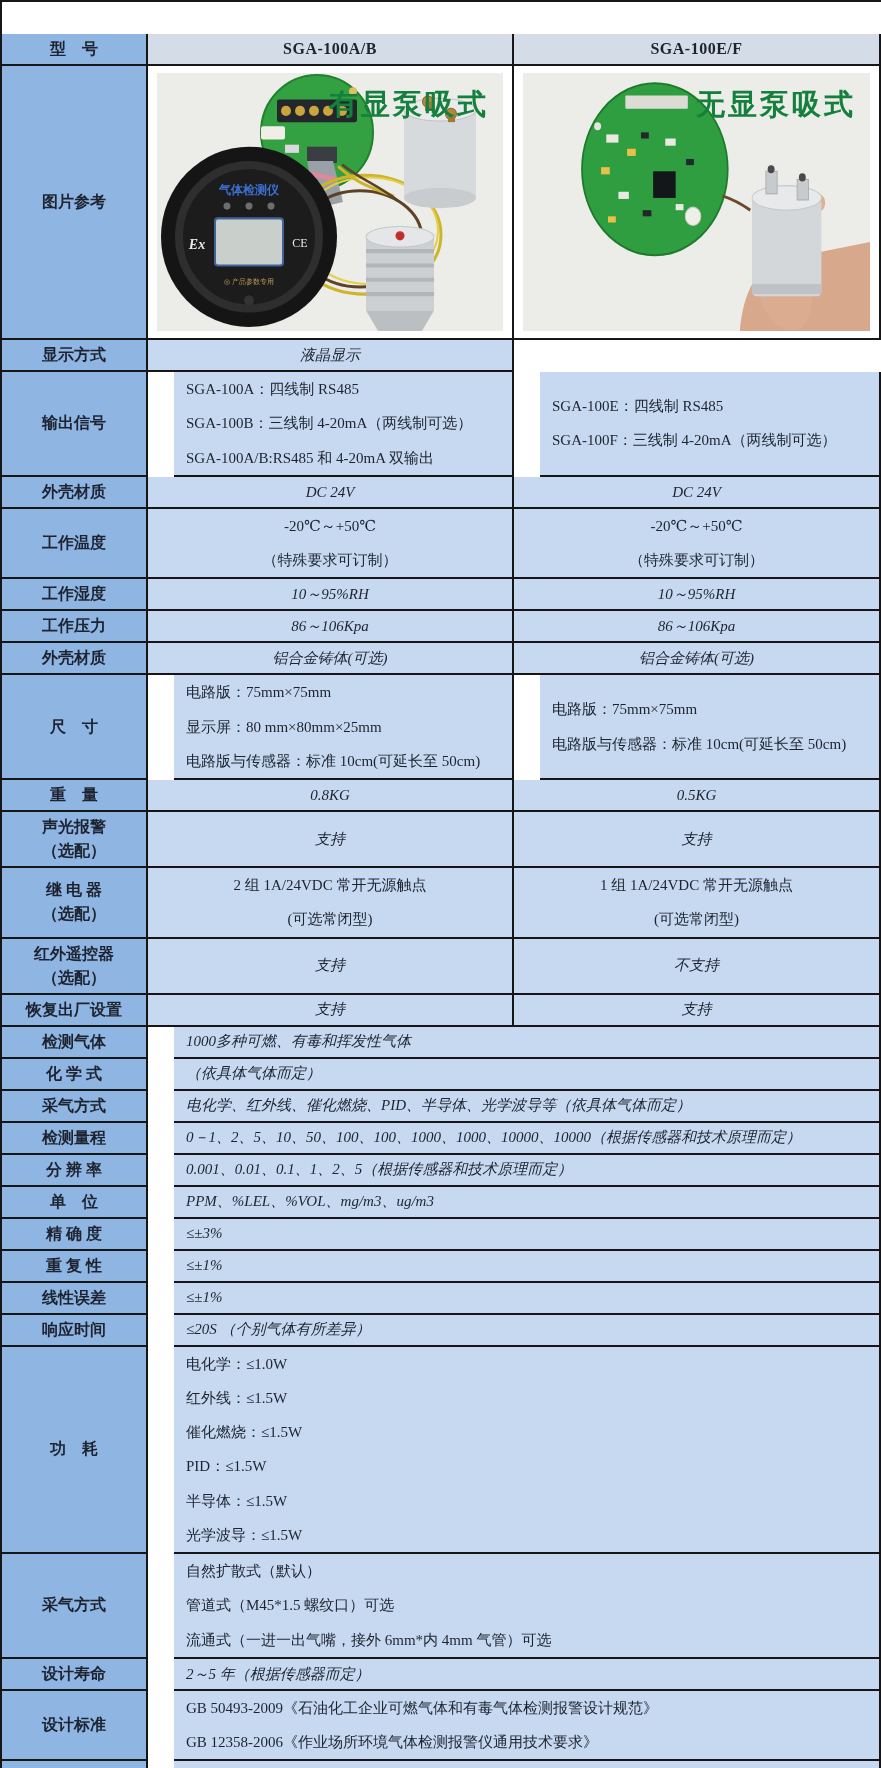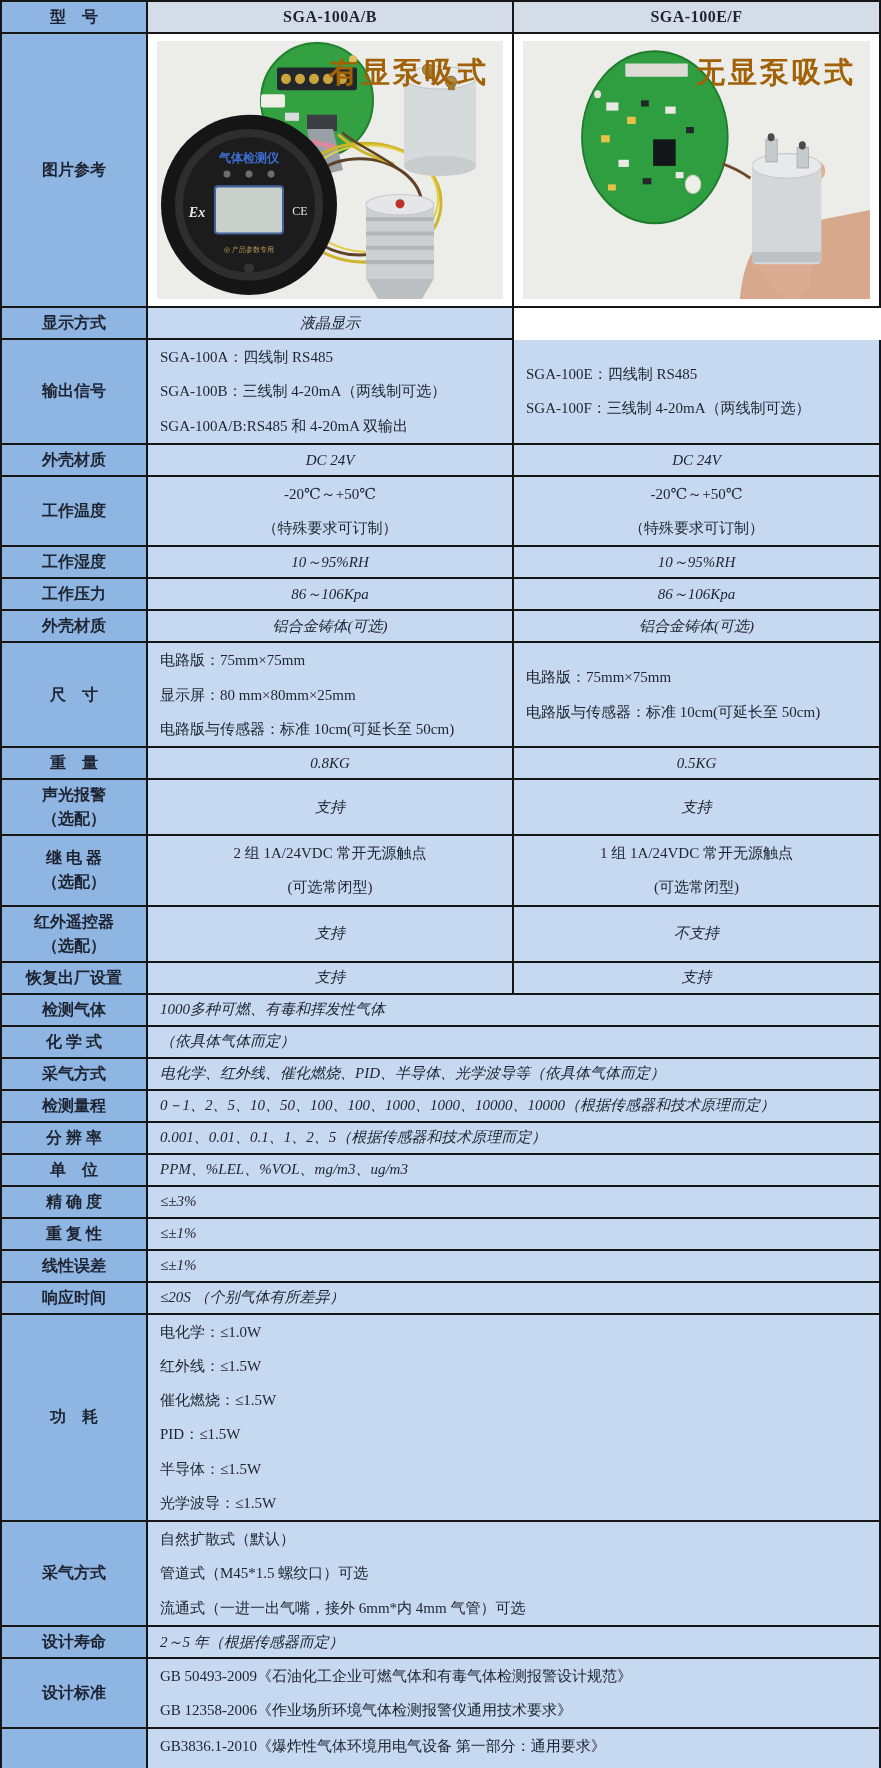--- a/index.html
+++ b/index.html
@@ -22,35 +22,35 @@
     background:#8FB5E2;
     font-weight:bold;font-size:16px;
     align-items:center;text-align:center;line-height:1.5;
     padding:3px 2px;
   }
   .head-cell{
     background:#D4DCE8;
     align-items:center;text-align:center;
     font-size:16px;font-weight:bold;letter-spacing:.5px;
   }
-  .header-row .cell{min-height:32px;}
+  .header-row .cell{min-height:32px;margin-top:32px;}
   .data-cell{background:#C6D9F0;font-size:15px;}
   .align-center{align-items:center;text-align:center;}
-  .align-left{align-items:flex-start;text-align:left;padding-left:12px;padding-right:19px;}
+  .align-left{align-items:flex-start;text-align:left;padding-left:12px;padding-right:19px;margin-left:26px;}
   .data-cell .line{padding:7px 0;line-height:1.35;}
   .data-cell.single .line{padding:3px 0;font-style:italic;}
   .span2{grid-column:2 / 4;}
   
   .image-row{height:274px;}
   .photo-cell{background:#ffffff;padding:7px 9px;justify-content:stretch;}
   .photo{position:relative;flex:1;background:#ECEDE8;overflow:hidden;}
   .photo svg{position:absolute;inset:0;width:100%;height:100%;}
   .watermark{
     position:absolute;top:12px;right:14px;
-    font-size:29px;font-weight:bold;color:#a16207;
+    font-size:29px;font-weight:bold;color:#15803d;
     letter-spacing:3px;z-index:2;
   }
 </style>
 </head>
 <body>
 
 <div class="spec-table">
 
   <div class="row header-row">
     <div class="cell label-cell">型　号</div>

